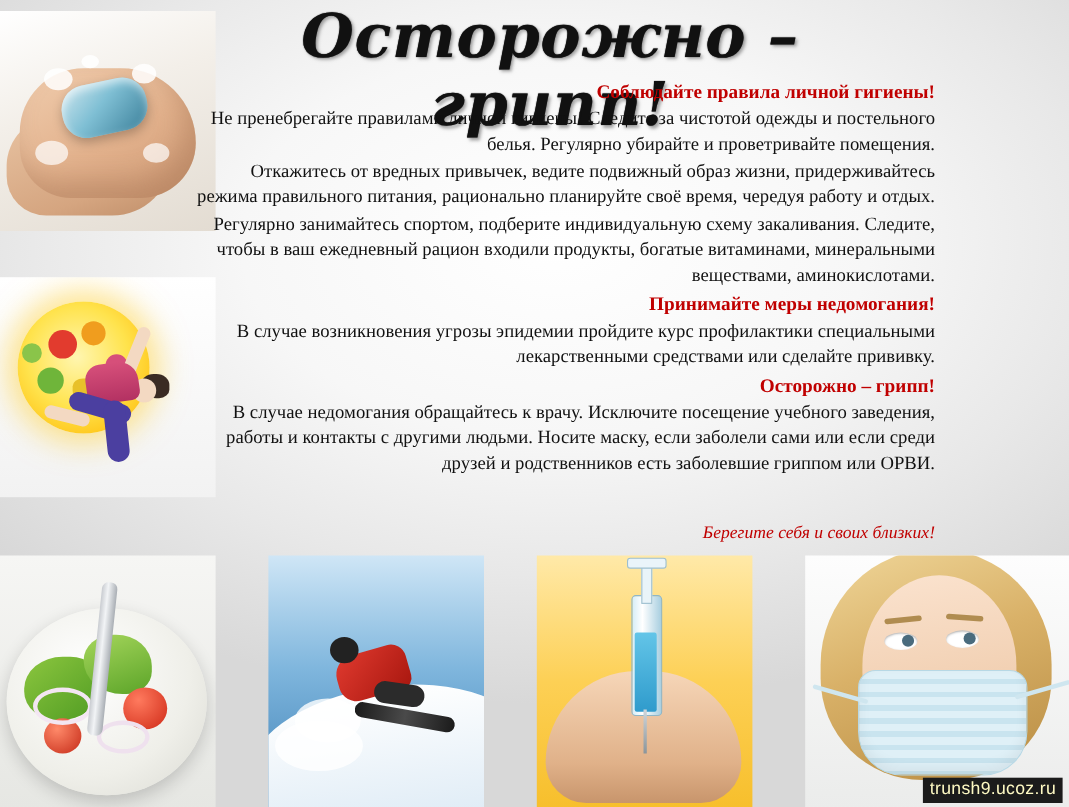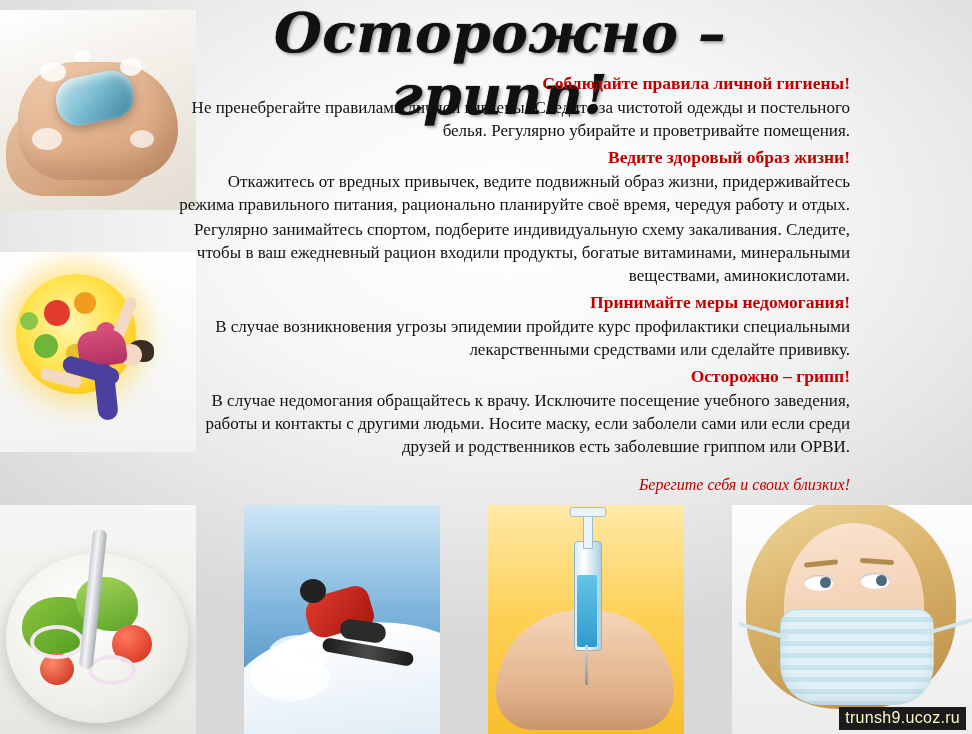--- a/index.html
+++ b/index.html
@@ -402,21 +402,20 @@
     <div class="mask-strap" style="left:190px; top:120px; transform:rotate(-16deg);"></div>
   </div>
 
   <div class="title">Осторожно – грипп!</div>
 
   <div class="content">
 
     <div class="sec-head">Соблюдайте правила личной гигиены!</div>
     <div class="sec-body">Не пренебрегайте правилами личной гигиены! Следите за чистотой одежды и постельного белья. Регулярно убирайте и проветривайте помещения.</div>
 
-    <div class="sec-head">Ведите здоровый образ жизни!</div>
     <div class="sec-body">Откажитесь от вредных привычек, ведите подвижный образ жизни, придерживайтесь режима правильного питания, рационально планируйте своё время, чередуя работу и отдых.</div>
 
     <div class="sec-body">Регулярно занимайтесь спортом, подберите индивидуальную схему закаливания. Следите, чтобы в ваш ежедневный рацион входили продукты, богатые витаминами, минеральными веществами, аминокислотами.</div>
 
     <div class="sec-head">Принимайте меры недомогания!</div>
     <div class="sec-body">В случае возникновения угрозы эпидемии  пройдите курс профилактики специальными лекарственными средствами или сделайте прививку.</div>
 
     <div class="sec-head">Осторожно – грипп!</div>
     <div class="sec-body">В случае недомогания обращайтесь к врачу. Исключите посещение учебного заведения, работы и контакты с другими людьми. Носите маску, если заболели сами или если среди друзей и родственников есть заболевшие гриппом или ОРВИ.</div>
 

